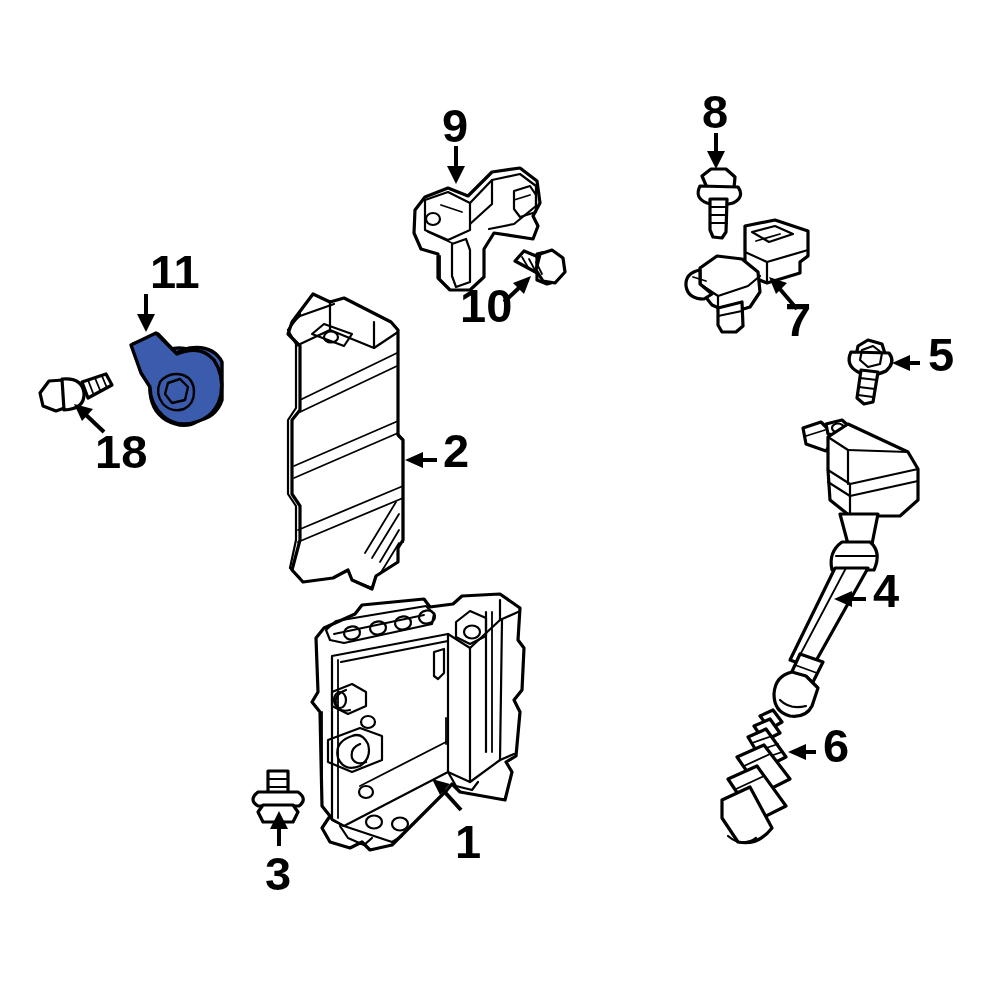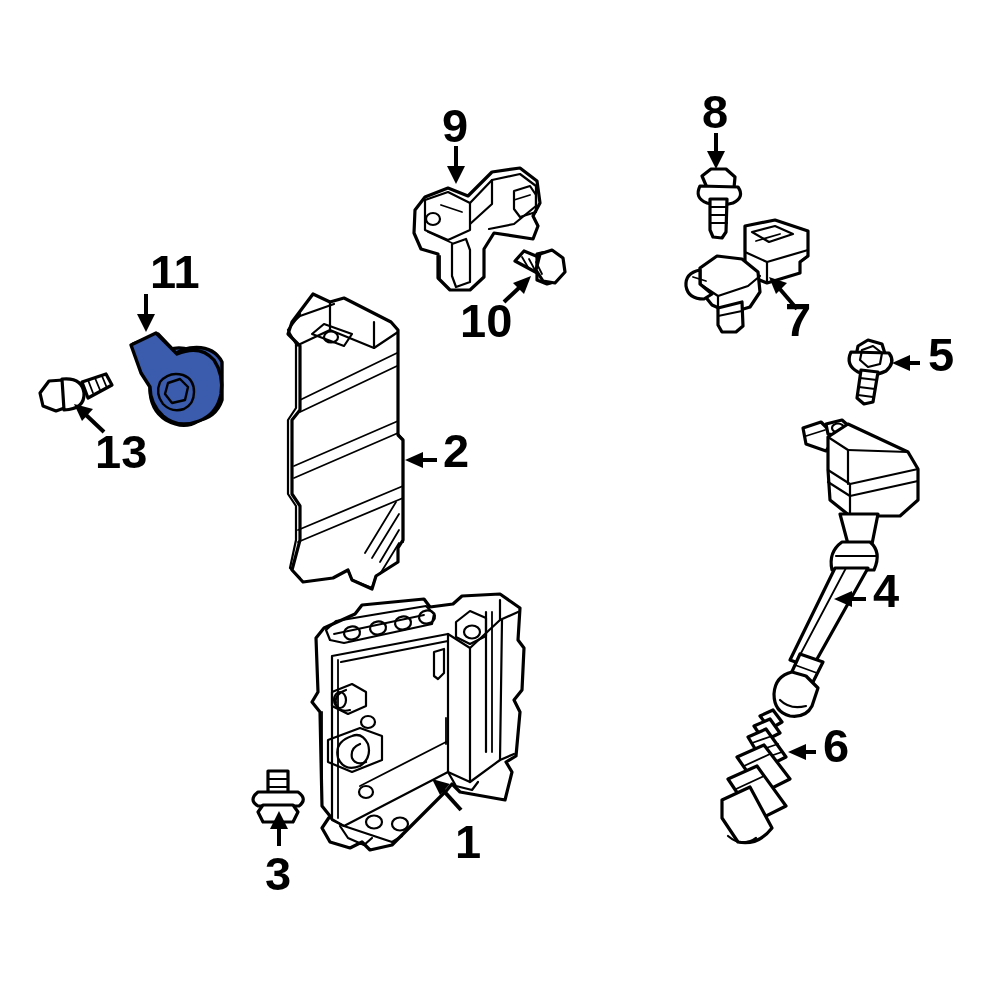--- a/index.html
+++ b/index.html
@@ -385,17 +385,17 @@
 
   <div class="callout-label" style="left:455px;  top:818px;">1</div>
   <div class="callout-label" style="left:443px;  top:427px;">2</div>
   <div class="callout-label" style="left:265px;  top:850px;">3</div>
   <div class="callout-label" style="left:873px;  top:567px;">4</div>
   <div class="callout-label" style="left:928px;  top:331px;">5</div>
   <div class="callout-label" style="left:823px;  top:722px;">6</div>
   <div class="callout-label" style="left:785px;  top:296px;">7</div>
   <div class="callout-label" style="left:702px;  top:88px;">8</div>
   <div class="callout-label" style="left:442px;  top:102px;">9</div>
-  <div class="callout-label" style="left:460px;  top:297px;">10</div>
+  <div class="callout-label" style="left:460px;  top:282px;">10</div>
   <div class="callout-label" style="left:126px;  top:248px;margin-left:24px;">11</div>
-  <div class="callout-label" style="left:95px;   top:428px;">13</div>
+  <div class="callout-label" style="left:95px;   top:428px;">18</div>
 
 </div>
 
 </body></html>

